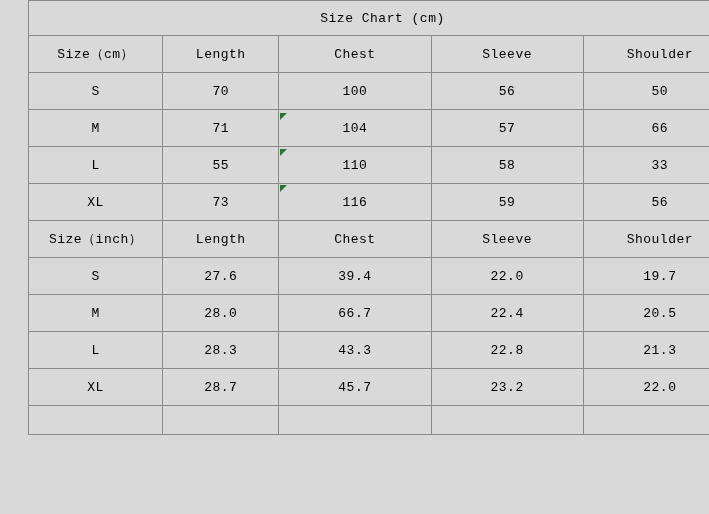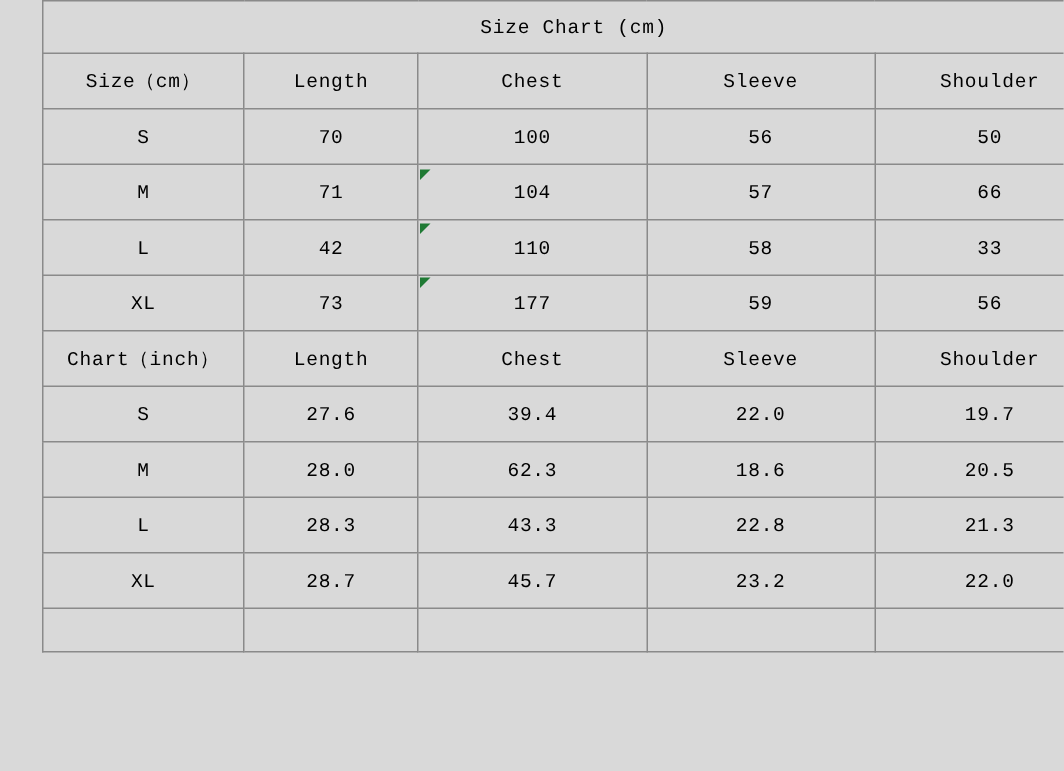--- a/index.html
+++ b/index.html
@@ -106,52 +106,52 @@
       </tr>
       <tr class="data-row">
         <td>M</td>
         <td>71</td>
         <td>104</td>
         <td>57</td>
         <td>66</td>
       </tr>
       <tr class="data-row">
         <td>L</td>
-        <td>42</td>
+        <td>55</td>
         <td>110</td>
         <td>58</td>
         <td>33</td>
       </tr>
       <tr class="data-row">
         <td>XL</td>
         <td>73</td>
-        <td>177</td>
+        <td>116</td>
         <td>59</td>
         <td>56</td>
       </tr>
 
       <tr class="head-row">
-        <td>Chart（inch）</td>
+        <td>Size（inch）</td>
         <td>Length</td>
         <td>Chest</td>
         <td>Sleeve</td>
         <td>Shoulder</td>
       </tr>
       <tr class="data-row">
         <td>S</td>
         <td>27.6</td>
         <td>39.4</td>
         <td>22.0</td>
         <td>19.7</td>
       </tr>
       <tr class="data-row">
         <td>M</td>
         <td>28.0</td>
-        <td>62.3</td>
-        <td>18.6</td>
+        <td>66.7</td>
+        <td>22.4</td>
         <td>20.5</td>
       </tr>
       <tr class="data-row">
         <td>L</td>
         <td>28.3</td>
         <td>43.3</td>
         <td>22.8</td>
         <td>21.3</td>
       </tr>
       <tr class="data-row">

